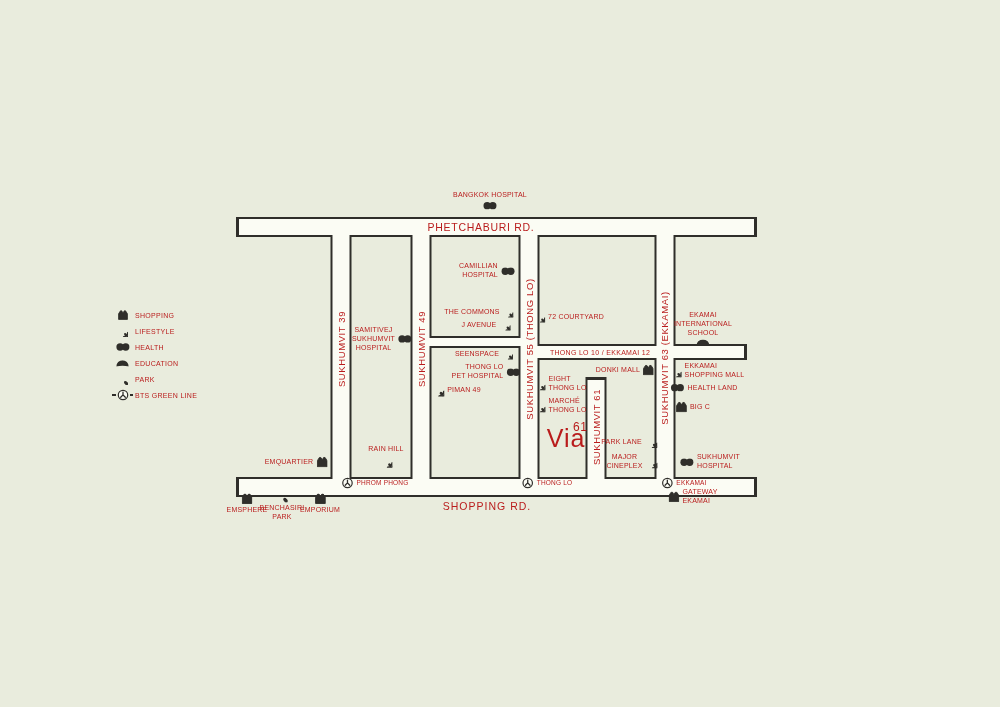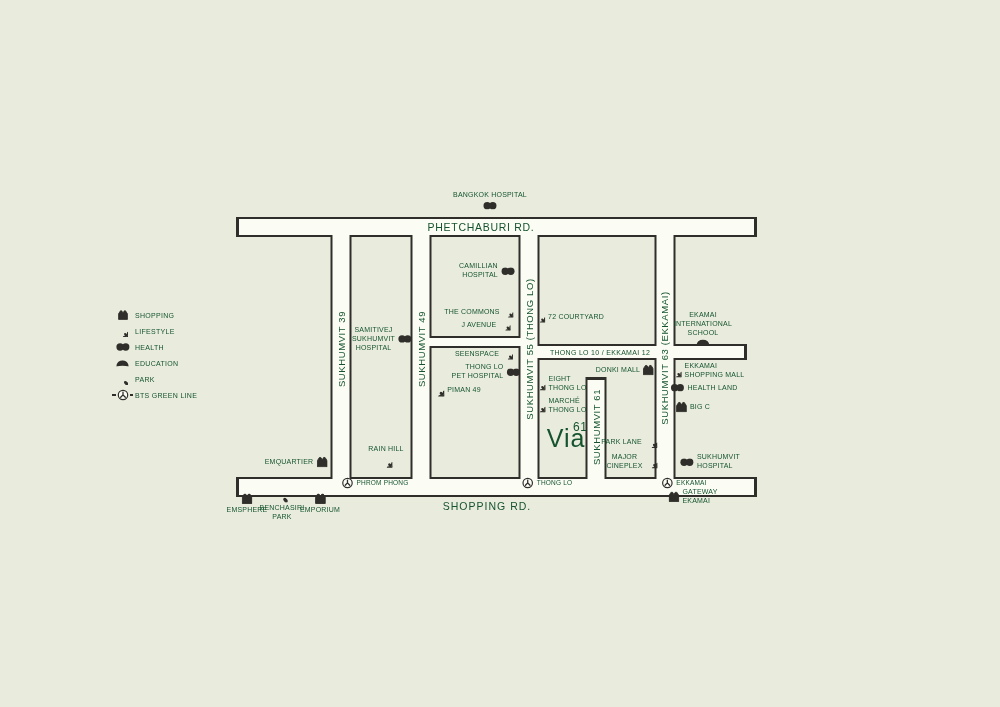--- a/index.html
+++ b/index.html
@@ -1,17 +1,17 @@
 <!DOCTYPE html>
 <html><head>
 <meta charset="utf-8">
 <style>
   html,body{margin:0;padding:0;background:#e9ecdd;}
   .stage{position:relative;width:836px;height:707px;background:#e9ecdd;
-         font-family:"Liberation Sans",sans-serif;color:#14532d;overflow:hidden;}
+         font-family:"Liberation Sans",sans-serif;color:#b91c1c;overflow:hidden;}
   .roads{position:absolute;left:0;top:0;}
   .ic{color:#2f2e2a;flex:none;display:block;}
   
   .poi{position:absolute;display:flex;align-items:center;gap:3px;transform:translate(-50%,-50%);}
   .poi.col{flex-direction:column;gap:2px;}
   .lbl{font-size:7px;line-height:1.25;letter-spacing:.2px;white-space:pre-line;}
   .ir .lbl{text-align:right;}
   .il .lbl{text-align:left;}
   .col .lbl{text-align:center;}
   .tc .lbl{text-align:center;}

